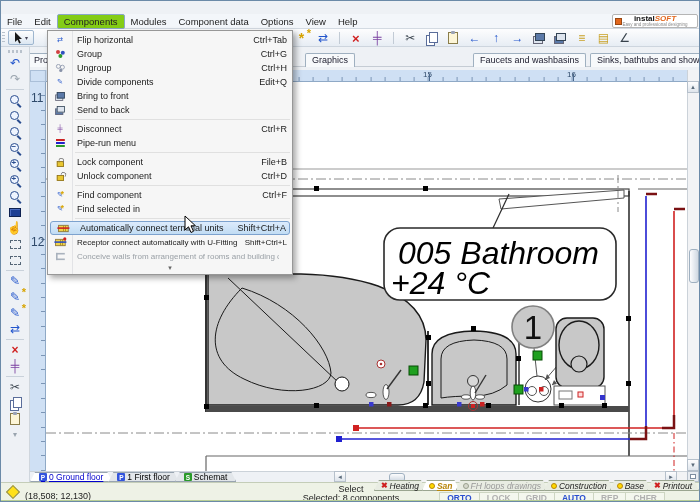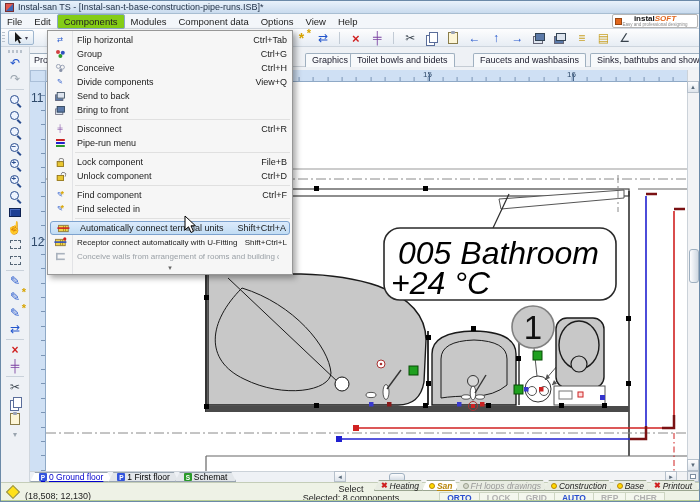--- a/index.html
+++ b/index.html
@@ -155,24 +155,20 @@
   .msep{height:1px;background:#e0e0e0;margin:2px 2px 2px 27px;}
   .mscroll{height:9px;display:flex;align-items:center;justify-content:center;font-size:7px;color:#666;}
   .cursor{position:absolute;left:183px;top:214px;z-index:60;}
   svg text{font-family:"Liberation Sans",sans-serif;}
 </style>
 </head>
 <body>
 
 <div class="window">
 
-  <div class="titlebar">
-    <span class="appicon"></span>
-    <span class="titletext">Instal-san TS - [Instal-san-t-base-construction-pipe-runs.ISB]*</span>
-  </div>
 
   <div class="menubar">
     <span class="mb-item">File</span>
     <span class="mb-item">Edit</span>
     <span class="mb-item pressed">Components</span>
     <span class="mb-item">Modules</span>
     <span class="mb-item">Component data</span>
     <span class="mb-item">Options</span>
     <span class="mb-item">View</span>
     <span class="mb-item">Help</span>
@@ -217,21 +213,20 @@
       <span class="tb-ico gold" style="font-weight:bold;">≡</span>
       <span class="tb-ico gold">▤</span>
       <span class="tb-ico dark">∠</span>
     </span>
   </div>
 
   <div class="cattabs">
     <span class="ctab" style="left:26px;">Program</span>
     <span class="ctab" style="left:252px;">ings</span>
     <span class="ctab" style="left:304px;">Graphics</span>
-    <span class="ctab" style="left:349px;">Toilet bowls and bidets</span>
     <span class="ctab" style="left:472px;">Faucets and washbasins</span>
     <span class="ctab" style="left:589px;">Sinks, bathtubs and showers</span>
   </div>
 
   <div class="lbar">
     <span class="lgrip"></span>
     <span class="lb blue">↶</span>
     <span class="lb gray">↷</span>
     <span class="lb-sep"></span>
     <span class="lb">
@@ -514,42 +509,42 @@
       <span class="mic">
           <span class="grp"></span>
         </span>
       <span class="mlab">Group</span>
         <span class="msc">Ctrl+G</span>
     </div>
     <div class="mrow">
       <span class="mic">
           <span class="grp2"></span>
         </span>
-      <span class="mlab">Conceive</span>
+      <span class="mlab">Ungroup</span>
         <span class="msc">Ctrl+H</span>
     </div>
     <div class="mrow">
       <span class="mic">
           <span class="blue">✎</span>
         </span>
       <span class="mlab">Divide components</span>
-        <span class="msc">View+Q</span>
+        <span class="msc">Edit+Q</span>
+    </div>
+    <div class="mrow">
+      <span class="mic">
+          <span class="front"></span>
+        </span>
+      <span class="mlab">Bring to front</span>
+        <span class="msc"></span>
     </div>
     <div class="mrow">
       <span class="mic">
           <span class="back"></span>
         </span>
       <span class="mlab">Send to back</span>
-        <span class="msc"></span>
-    </div>
-    <div class="mrow">
-      <span class="mic">
-          <span class="front"></span>
-        </span>
-      <span class="mlab">Bring to front</span>
         <span class="msc"></span>
     </div>
     <div class="msep"></div>
     <div class="mrow">
       <span class="mic">
           <span class="purple">╪</span>
         </span>
       <span class="mlab">Disconnect</span>
         <span class="msc">Ctrl+R</span>
     </div>

